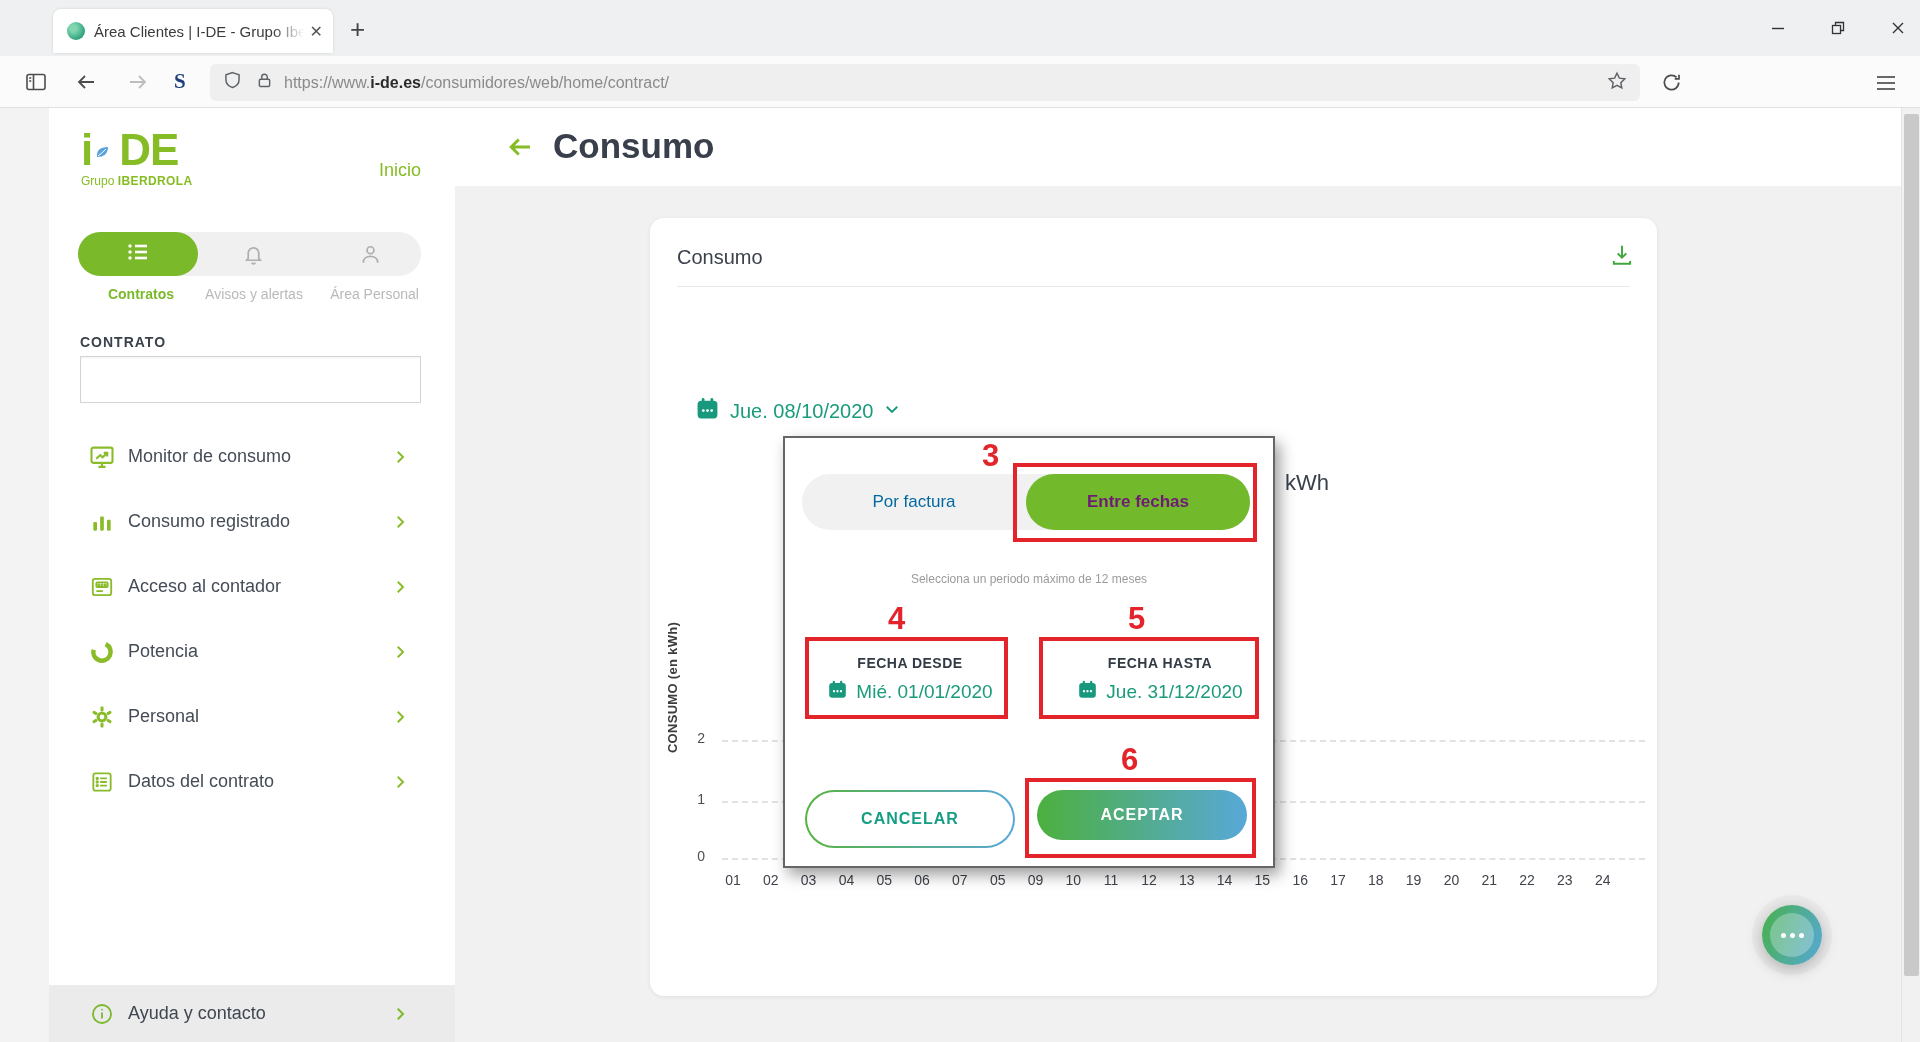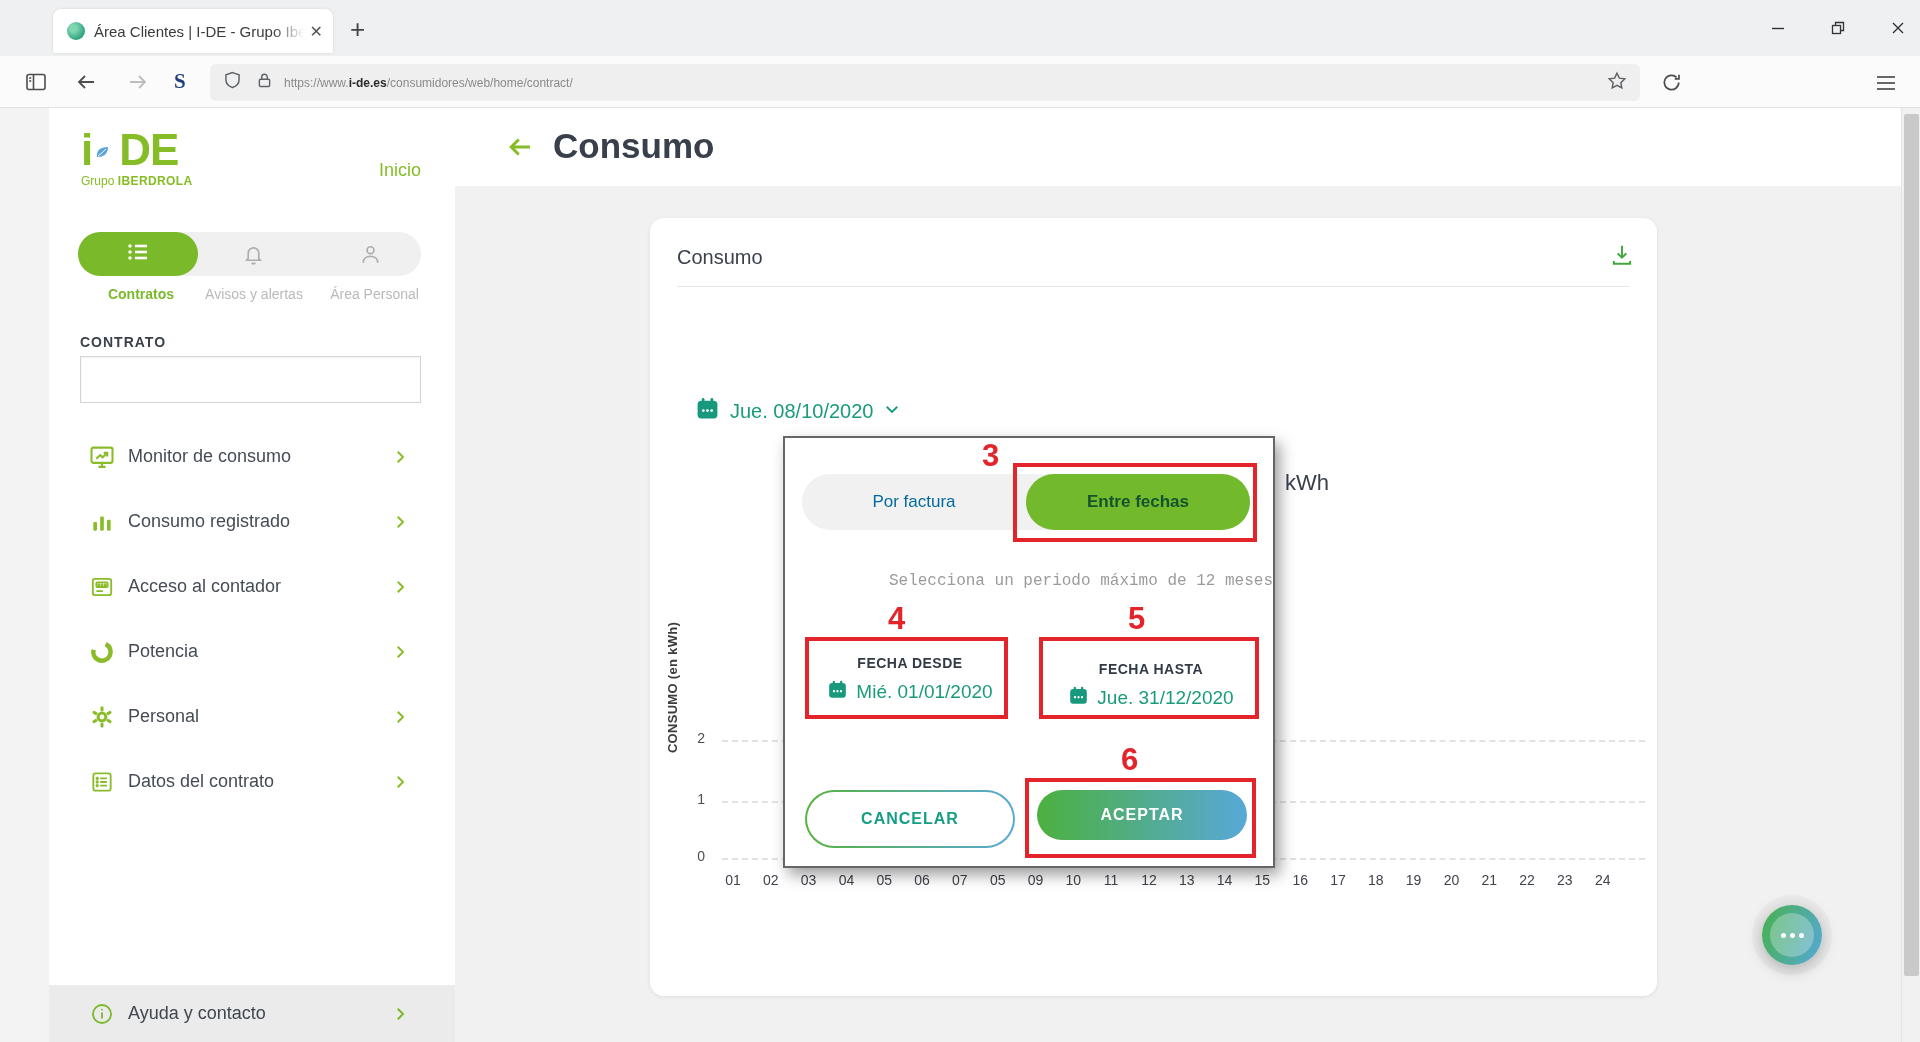--- a/index.html
+++ b/index.html
@@ -12,21 +12,21 @@
   .tab-title { flex:1; font-size:15px; color:#3b3b3b; white-space:nowrap; overflow:hidden; -webkit-mask-image:linear-gradient(90deg,#000 85%,transparent); mask-image:linear-gradient(90deg,#000 85%,transparent); }
   .favicon { width:18px; height:18px; border-radius:50%; background:radial-gradient(circle at 35% 35%, #7fd6b0 20%, #2fa37e 70%); margin-right:9px; flex:0 0 auto; }
   .tab-close { font-size:16px; color:#555; margin-left:6px; cursor:default; }
   .newtab-btn { position:absolute; left:350px; top:16px; font-size:26px; font-weight:300; color:#444; line-height:26px; }
   .winbtns { position:absolute; right:14px; top:0; height:56px; display:flex; align-items:center; gap:44px; color:#333; }
   .winbtn svg { display:block; }
 
   .toolbar { position:absolute; left:0; top:56px; width:1920px; height:52px; background:#fbfbfb; border-bottom:1px solid #e1e1e1; display:flex; align-items:center; }
   .tb-icon { margin-left:22px; display:flex; align-items:center; }
   .urlbar { position:absolute; left:210px; top:8px; width:1430px; height:37px; background:#efefef; border-radius:6px; display:flex; align-items:center; padding:0 12px; }
-  .url-text { font-size:12px; color:#8a8a8a; margin-left:10px; white-space:nowrap; }
+  .url-text { font-size:16px; color:#8a8a8a; margin-left:10px; white-space:nowrap; }
   .url-text .domain { color:#2b2b2b; font-weight:700; }
   .ext-s { font-size:21px; font-weight:800; color:#1f3e7c; margin-left:24px; font-family:"Liberation Serif", serif; }
   .reload-icon { position:absolute; left:1660px; top:15px; }
   .menu-icon { position:absolute; right:22px; top:16px; }
   .star-icon { margin-left:auto; }
 
   
   .scrollbar { position:absolute; right:0; top:108px; width:19px; height:934px; background:#f1f1f1; border-left:1px solid #e4e4e4; }
   .scroll-thumb { position:absolute; left:2px; top:6px; width:15px; height:862px; background:#c9c9c9; border-radius:2px; }
 
@@ -82,22 +82,22 @@
   .ylabel { position:absolute; left:-78px; top:462px; width:200px; text-align:center; transform:rotate(-90deg); font-size:13px; font-weight:700; color:#3c3c3c; letter-spacing:0.3px; }
   .ytick { position:absolute; left:33px; width:22px; text-align:right; font-size:14px; color:#4e4e4e; }
   .gridline { position:absolute; left:72px; width:923px; border-top:2px dashed #e2e2e2; }
   .xticks { position:absolute; left:70px; top:654px; width:896px; display:flex; justify-content:space-between; }
   .xticks span { font-size:14px; color:#3f434b; width:26px; text-align:center; }
 
   
   .modal { position:absolute; left:783px; top:436px; width:492px; height:432px; background:#fff; border:2px solid #666; box-shadow:5px 7px 14px rgba(0,0,0,0.38); z-index:10; }
   .toggle-bar { position:absolute; left:17px; top:36px; width:448px; height:56px; background:#f1f1f1; border-radius:28px; }
   .toggle-left { position:absolute; left:0; top:0; width:224px; height:56px; display:flex; align-items:center; justify-content:center; font-size:17px; color:#0369a1; }
-  .toggle-right { position:absolute; right:0; top:0; width:224px; height:56px; background:#72ba2c; border-radius:28px; display:flex; align-items:center; justify-content:center; font-size:17px; font-weight:700; color:#14532d; }
-  .modal-subtitle { position:absolute; left:0; top:134px; width:100%; text-align:right; font-size:16px; color:#9b9b9b;font-family:Liberation Mono, monospace; }
+  .toggle-right { position:absolute; right:0; top:0; width:224px; height:56px; background:#72ba2c; border-radius:28px; display:flex; align-items:center; justify-content:center; font-size:17px; font-weight:700; color:#701a75; }
+  .modal-subtitle { position:absolute; left:0; top:134px; width:100%; text-align:center; font-size:12px; color:#9b9b9b; }
   .field { position:absolute; display:flex; flex-direction:column; align-items:center; justify-content:center; gap:8px; }
   .field-label { font-size:14px; font-weight:700; color:#323a45; letter-spacing:0.5px; }
   .field-value { display:flex; align-items:center; gap:8px; }
   .field-value span { font-size:19px; color:#1a9b7c; }
   .btn-cancel { position:absolute; left:20px; top:352px; width:210px; height:58px; border-radius:29px; background:linear-gradient(#fff,#fff) padding-box, linear-gradient(90deg,#57b33e,#58a8d8) border-box; border:2px solid transparent; display:flex; align-items:center; justify-content:center; font-size:16px; font-weight:700; color:#169e85; letter-spacing:1px; }
   .btn-accept { position:absolute; left:252px; top:352px; width:210px; height:50px; border-radius:29px; background:linear-gradient(90deg,#4cb03f,#58a8d8); display:flex; align-items:center; justify-content:center; font-size:16px; font-weight:700; color:#fff; letter-spacing:1px; }
 
   
   .anno-box { position:absolute; border:4px solid #e3242a; z-index:12; pointer-events:none; }
   .anno-num { position:absolute; font-size:31px; font-weight:700; color:#e3242a; z-index:12; }
@@ -443,21 +443,21 @@
               <rect x="2.5" y="4.5" width="19" height="17" rx="3.5" fill="#18997d"></rect>
               <rect x="6.5" y="2" width="2.6" height="4.5" rx="1.2" fill="#18997d"></rect>
               <rect x="14.9" y="2" width="2.6" height="4.5" rx="1.2" fill="#18997d"></rect>
               <circle cx="8" cy="14" r="1.3" fill="#fff"></circle>
               <circle cx="12" cy="14" r="1.3" fill="#fff"></circle>
               <circle cx="16" cy="14" r="1.3" fill="#fff"></circle>
             </svg></span>
         <span>Mié. 01/01/2020</span>
       </span>
     </div>
-    <div class="field" style="left:260px; top:203px; width:212px; height:78px;margin-top:6px;">
+    <div class="field" style="left:269px; top:203px; width:212px; height:78px;">
       <span class="field-label">FECHA HASTA</span>
       <span class="field-value">
         <span><svg width="21" height="21" viewBox="0 0 24 24">
               <rect x="2.5" y="4.5" width="19" height="17" rx="3.5" fill="#18997d"></rect>
               <rect x="6.5" y="2" width="2.6" height="4.5" rx="1.2" fill="#18997d"></rect>
               <rect x="14.9" y="2" width="2.6" height="4.5" rx="1.2" fill="#18997d"></rect>
               <circle cx="8" cy="14" r="1.3" fill="#fff"></circle>
               <circle cx="12" cy="14" r="1.3" fill="#fff"></circle>
               <circle cx="16" cy="14" r="1.3" fill="#fff"></circle>
             </svg></span>

